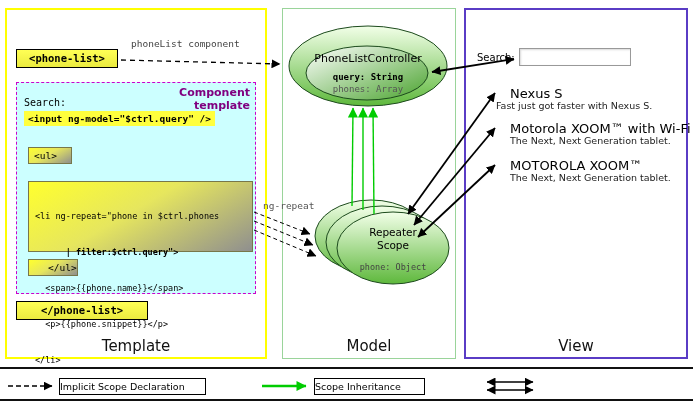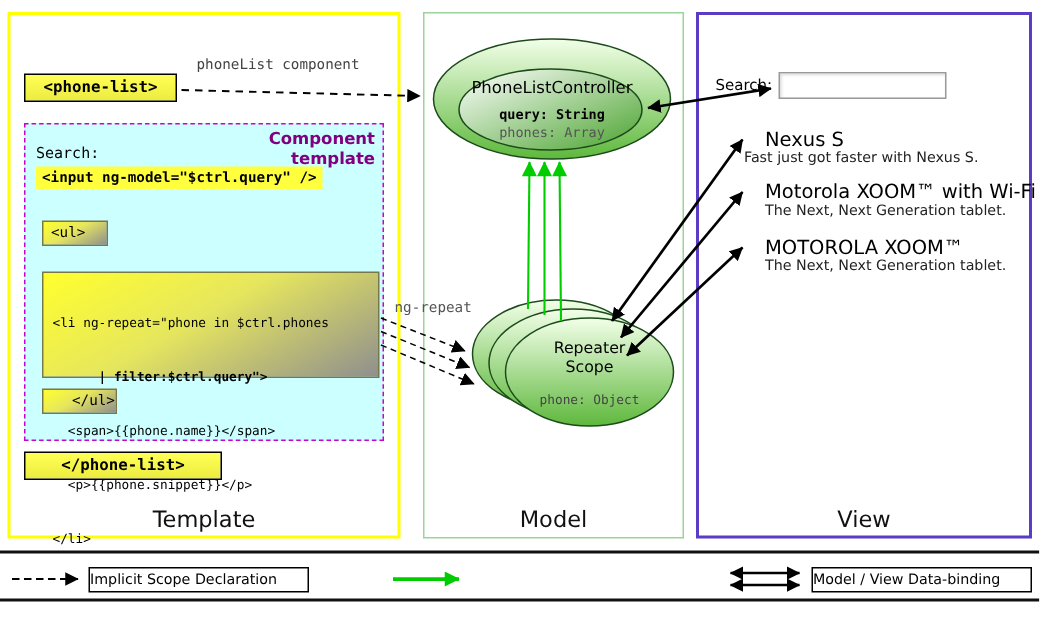--- a/index.html
+++ b/index.html
@@ -186,16 +186,16 @@
   <div id="i1-name" class="abs txt item-name">Nexus S</div>
   <div id="i1-snip" class="abs txt item-snippet">Fast just got faster with Nexus S.</div>
   <div id="i2-name" class="abs txt item-name">Motorola XOOM™ with Wi-Fi</div>
   <div id="i2-snip" class="abs txt item-snippet">The Next, Next Generation tablet.</div>
   <div id="i3-name" class="abs txt item-name">MOTOROLA XOOM™</div>
   <div id="i3-snip" class="abs txt item-snippet">The Next, Next Generation tablet.</div>
   <div id="vw-caption" class="abs txt caption">View</div>
 
   <div id="hr-top" class="abs"></div>
   <div id="lg-box1" class="abs txt legendbox">Implicit Scope Declaration</div>
-  <div id="lg-box3" class="abs txt legendbox">Model / View Data-binding</div>
+  <div id="lg-box2" class="abs txt legendbox">Scope Inheritance</div>
   <div id="hr-bottom" class="abs"></div>
 
 </div>
 
 </body></html>

